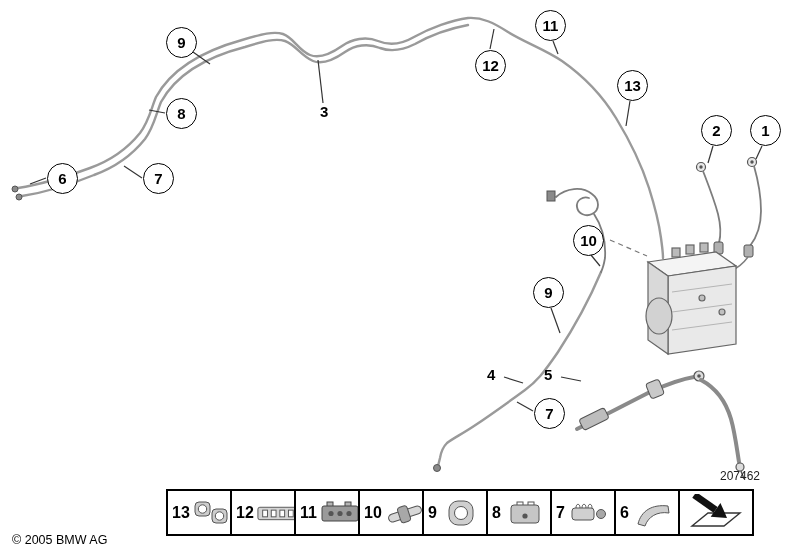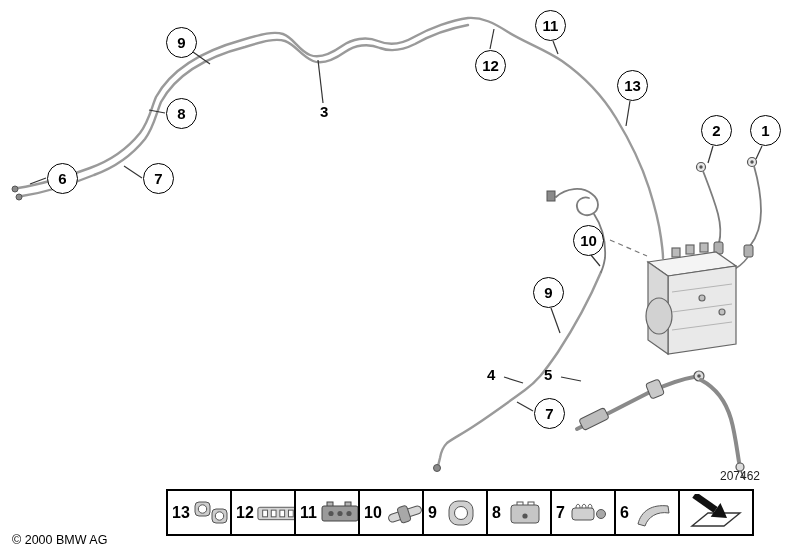--- a/index.html
+++ b/index.html
@@ -277,16 +277,16 @@
           <g transform="rotate(35 24 14)">
             <rect x="2" y="10" width="26" height="7" fill="#111"></rect>
             <polygon points="28,5 28,22 42,13.5" fill="#111"></polygon>
           </g>
         </svg>
       </span>
     </div>
 
   </div>
 
-  <div class="copyright">© 2000 BMW AG</div>
+  <div class="copyright">© 2005 BMW AG</div>
   <div class="diagram-number">207462</div>
 
 </div>
 
 </body></html>

